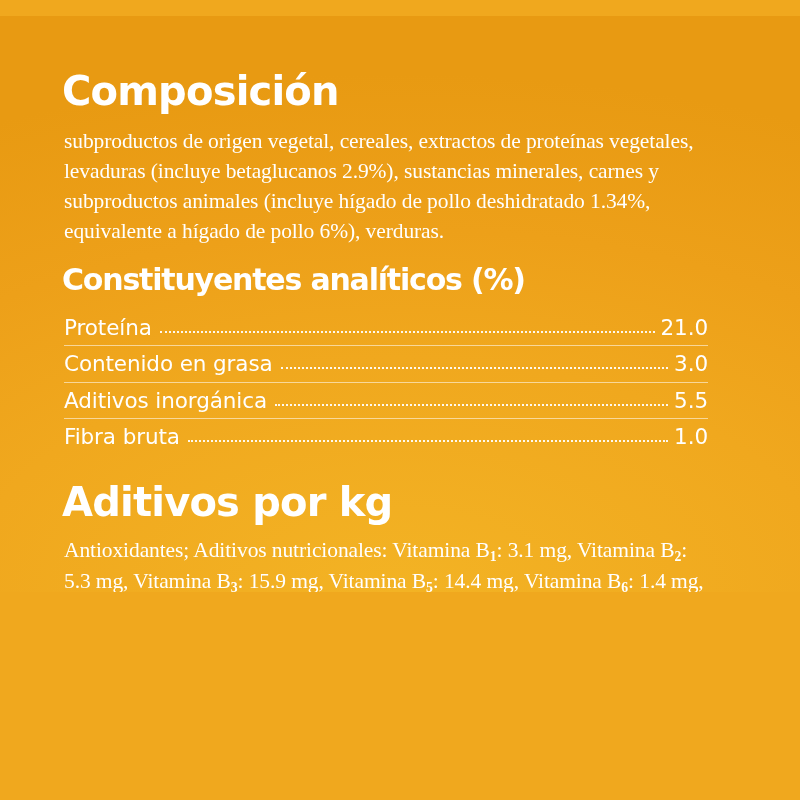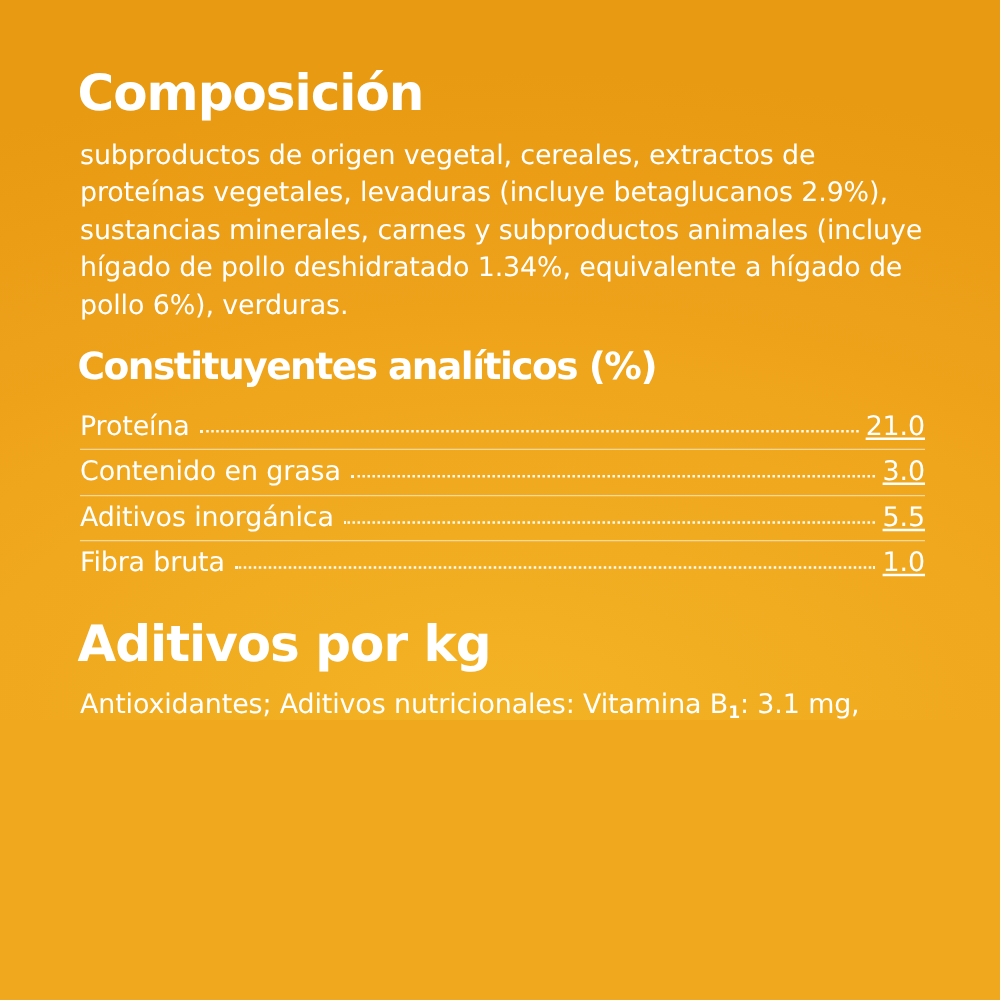--- a/index.html
+++ b/index.html
@@ -13,23 +13,24 @@
     background: #f0a81e;
   }
   .label-card {
     position: relative;
     width: 800px;
     height: 576px;
     box-sizing: border-box;
     background:
       radial-gradient(ellipse 120% 90% at 50% 100%, #f3b324 0%, #f0a81e 45%, #eda019 70%, #e89a12 100%),
       linear-gradient(180deg, #f6b92c 0%, #f1a91f 55%, #e99a10 100%);
-    padding: 52px 58px 0 62px;
+    padding: 52px 90px 0 62px;
     overflow: hidden;
     color: #ffffff;
+    margin-top: 16px;
   }
   .section {
     margin-bottom: 6px;
   }
   .heading {
     font-family: "DejaVu Sans", sans-serif;
     font-weight: bold;
     font-size: 40px;
     line-height: 1.05;
     letter-spacing: -0.8px;
@@ -41,20 +42,21 @@
     font-size: 30px;
     letter-spacing: -1.2px;
   }
   .body-text {
     font-size: 21.5px;
     line-height: 1.40;
     color: #ffffff;
     margin: 0 0 6px 2px;
     max-width: 690px;
     letter-spacing: -0.1px;
+    font-family: Liberation Serif, serif;
   }
   
   .rows {
     margin: 0 2px 0 2px;
   }
   .row {
     display: flex;
     align-items: baseline;
     font-size: 21.5px;
     line-height: 1.0;
@@ -72,21 +74,20 @@
   .row .dots {
     flex: 1 1 auto;
     margin: 0 6px 0 8px;
     position: relative;
     top: -2px;
     border-bottom: 2.5px dotted rgba(255,255,255,0.92);
     height: 1px;
   }
   .row .value {
     white-space: nowrap;
-    text-decoration: underline;
   }
   .section-composition { margin-top: 2px; }
   .section-constituents { margin-top: 18px; }
   .section-additives { margin-top: 26px; }
   .section-additives .heading { margin-bottom: 12px; }
   .additives-text {
     font-size: 21.5px;
     line-height: 1.44;
     max-width: 700px;
   }

